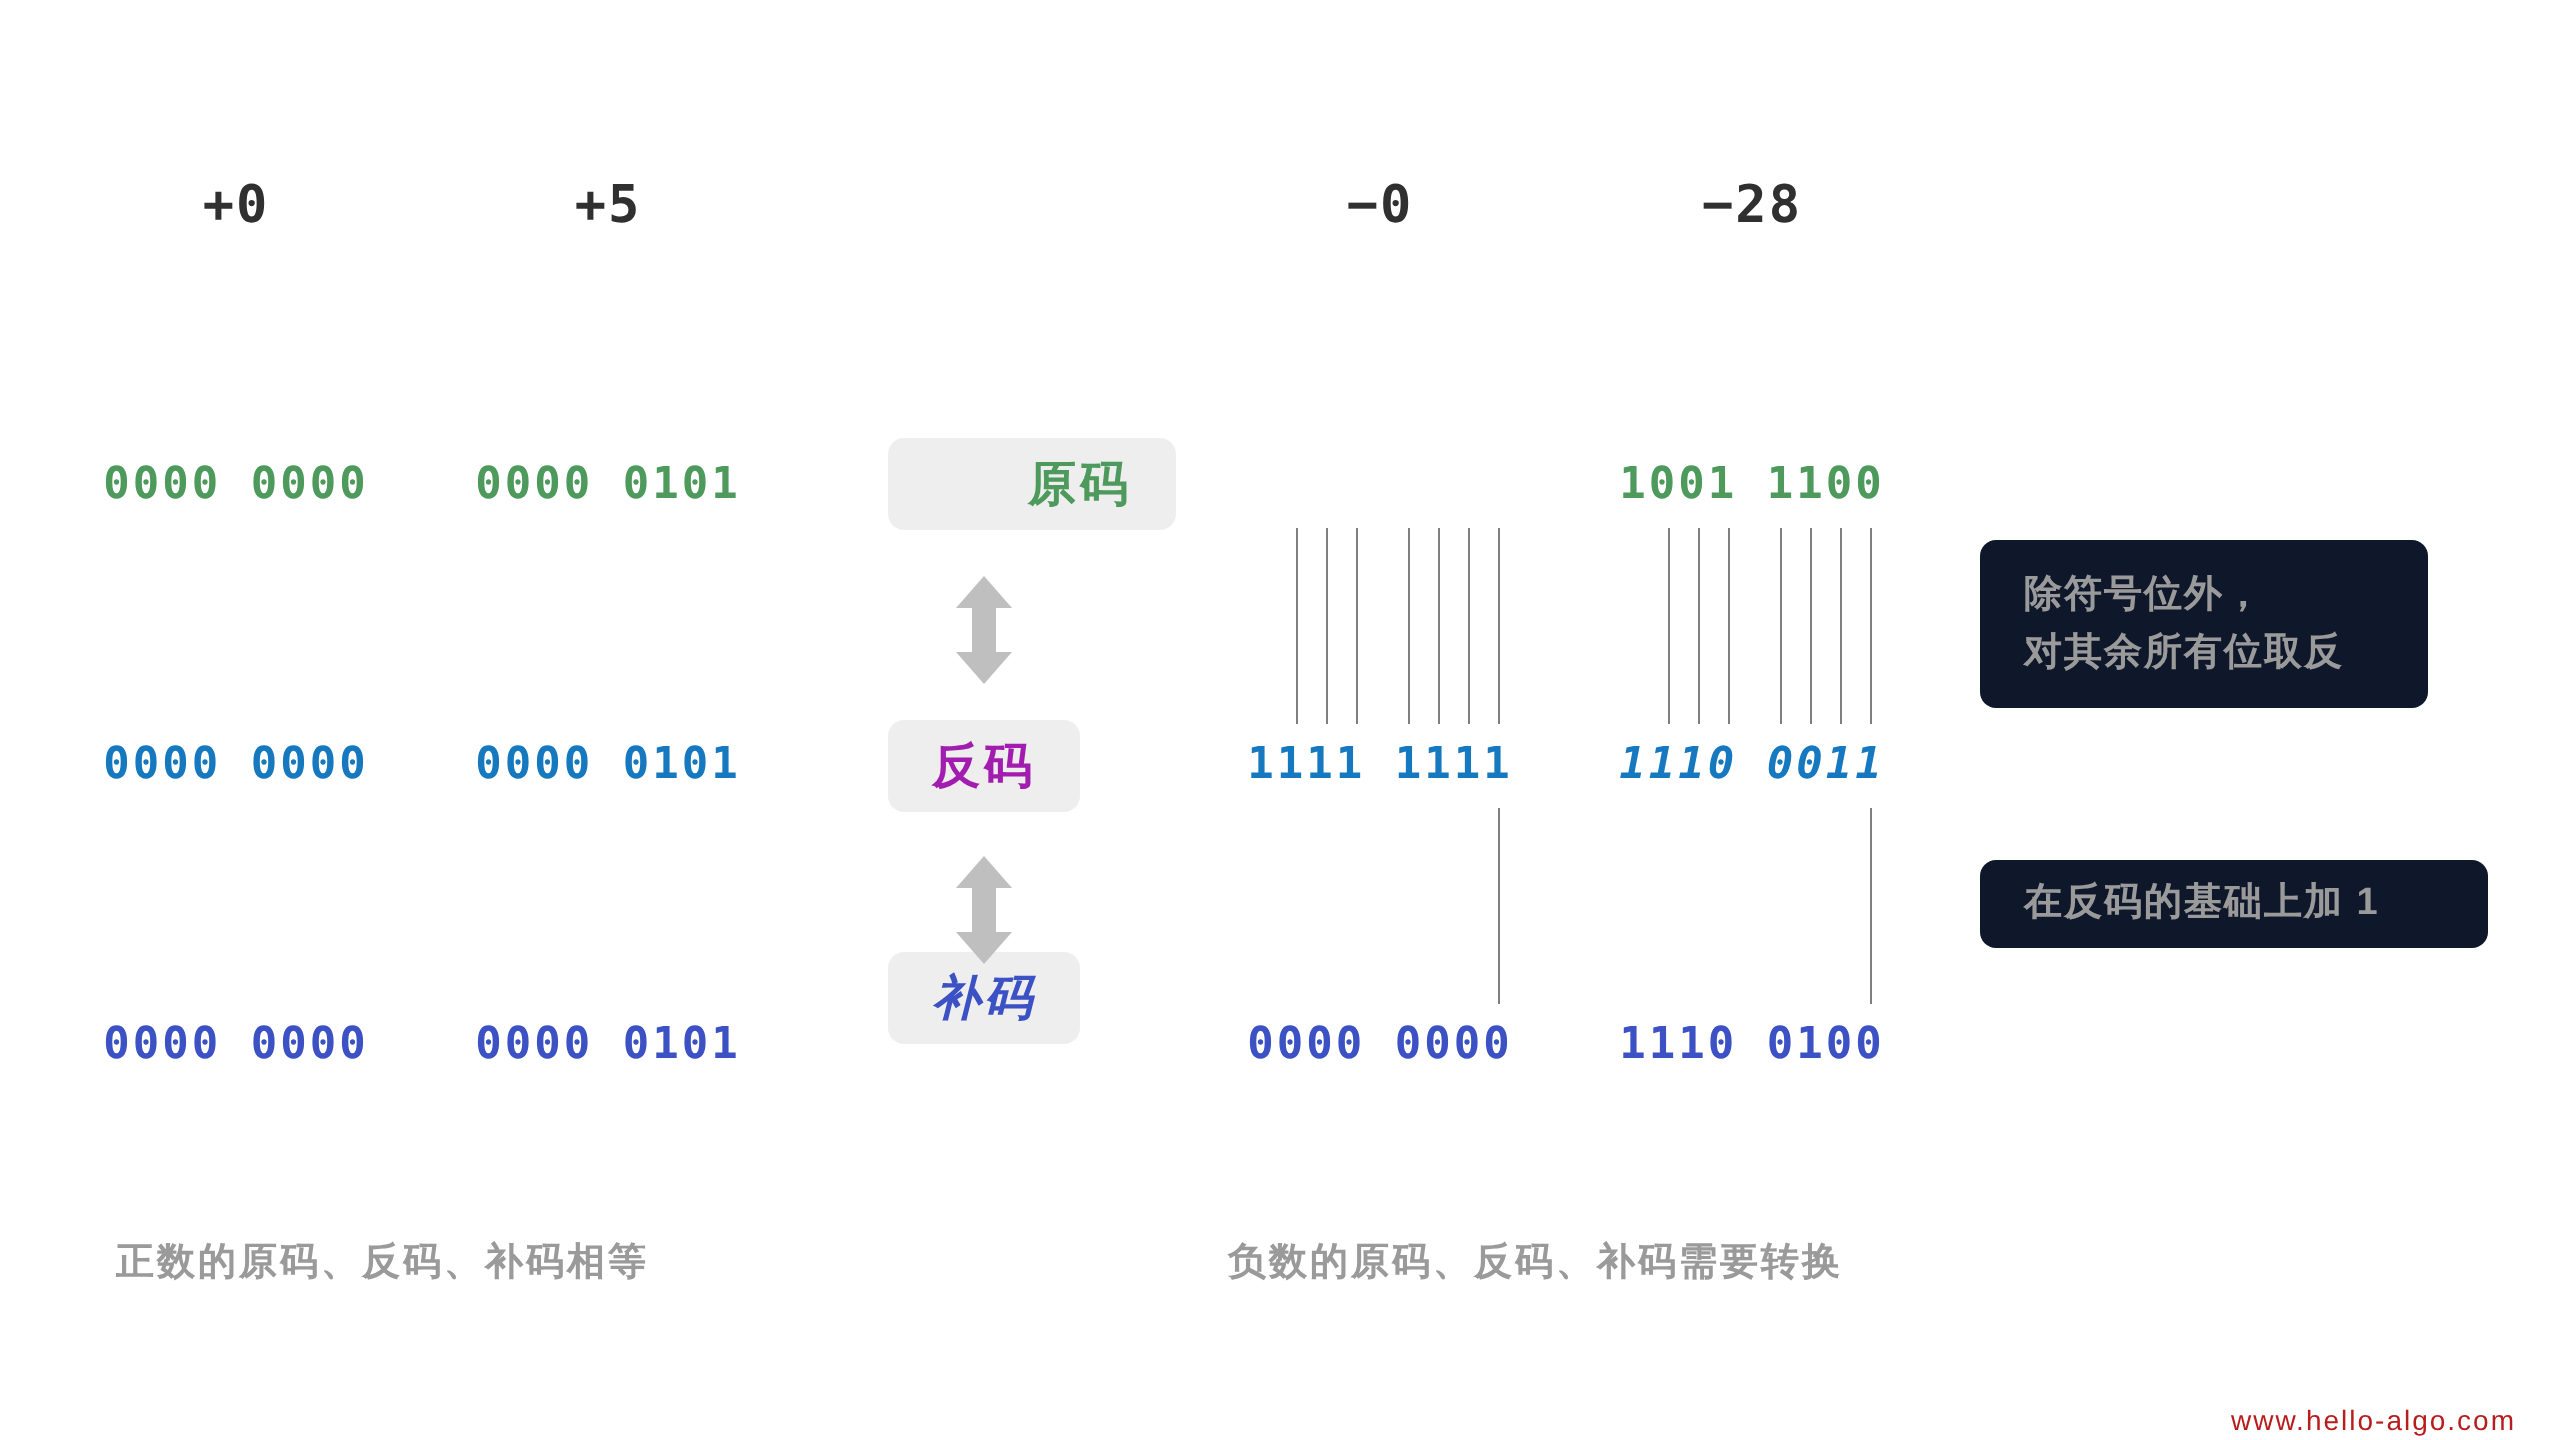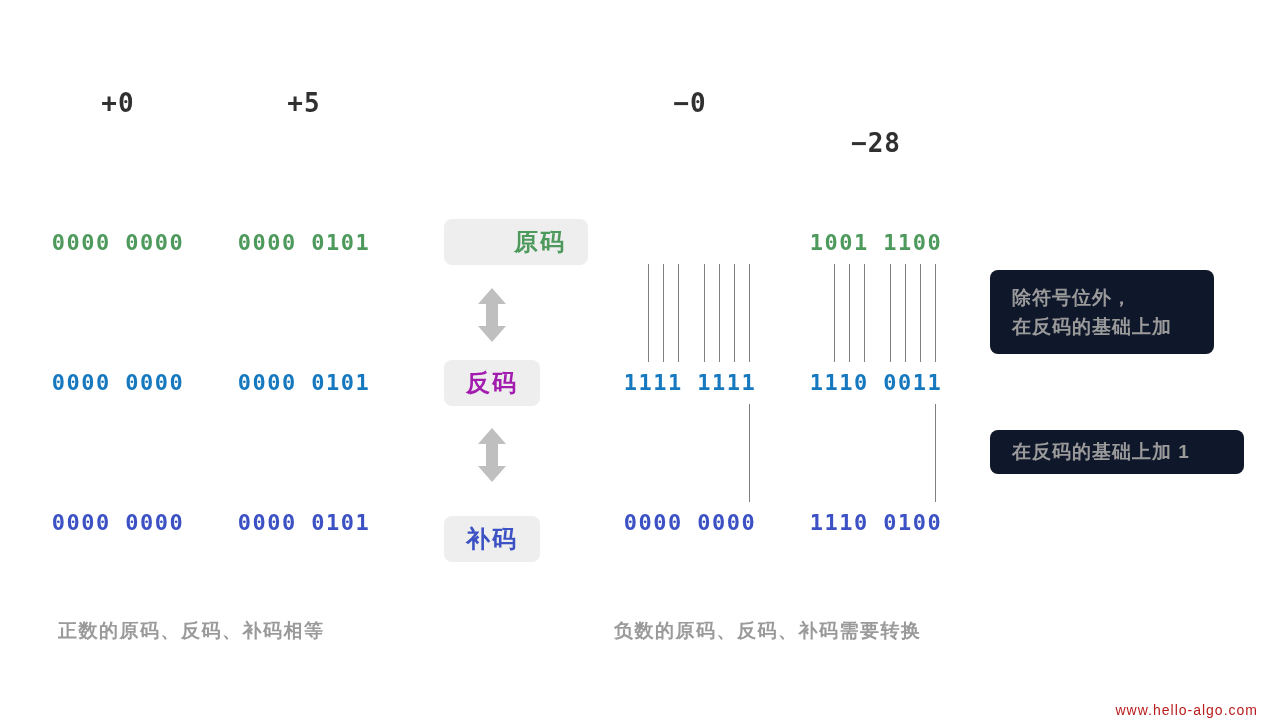--- a/index.html
+++ b/index.html
@@ -126,46 +126,46 @@
 
 <div class="stage">
 
   <div class="cell num-label" style="left:48px; top:88px; width:140px;">+0</div>
 
   <div class="cell num-label" style="left:234px; top:88px; width:140px;">+5</div>
 
 
   <div class="cell num-label" style="left:620px; top:88px; width:140px;">−0</div>
 
-  <div class="cell num-label" style="left:806px; top:88px; width:140px;margin-top:40px;">−28</div>
+  <div class="cell num-label" style="left:806px; top:88px; width:140px;">−28</div>
 
   <div class="cell bits green" style="left:28px; top:230px; width:180px;">0000 0000</div>
 
   <div class="cell bits green" style="left:214px; top:230px; width:180px;">0000 0101</div>
 
   <div class="badge green" style="left:444px; top:219px; width:96px; height:46px;">原码</div>
 
 
   <div class="cell bits green" style="left:786px; top:230px; width:180px;">1001 1100</div>
 
   <div class="cell bits blue" style="left:28px; top:370px; width:180px;">0000 0000</div>
 
   <div class="cell bits blue" style="left:214px; top:370px; width:180px;">0000 0101</div>
 
   <div class="badge blue" style="left:444px; top:360px; width:96px; height:46px;">反码</div>
 
   <div class="cell bits blue" style="left:600px; top:370px; width:180px;">1111 1111</div>
 
-  <div class="cell bits blue" style="left:786px; top:370px; width:180px;">1110 0011</div>
+  <div class="cell bits blue" style="left:786px; top:370px; width:180px;font-style:italic;">1110 0011</div>
 
   <div class="cell bits indigo" style="left:28px; top:510px; width:180px;">0000 0000</div>
 
   <div class="cell bits indigo" style="left:214px; top:510px; width:180px;">0000 0101</div>
 
-  <div class="badge indigo" style="left:444px; top:516px; width:96px; height:46px;">补码</div>
+  <div class="badge indigo" style="left:444px; top:476px; width:96px; height:46px;font-style:italic;">补码</div>
 
   <div class="cell bits indigo" style="left:600px; top:510px; width:180px;">0000 0000</div>
 
   <div class="cell bits indigo" style="left:786px; top:510px; width:180px;">1110 0100</div>
 
   <div class="dblarrow" style="left:474px; top:287px;">
     <svg width="36" height="56" viewBox="0 0 36 56">
       <polygon points="18,1 32,17 24,17 24,39 32,39 18,55 4,39 12,39 12,17 4,17" fill="#bfbfbf"></polygon>
     </svg>
   </div>
@@ -199,21 +199,21 @@
   <div class="conn" style="left:749px; top:404px; width:2px; height:98px;">
     <div class="vline" style="left:0px;"></div>
   </div>
 
   <div class="conn" style="left:935px; top:404px; width:2px; height:98px;">
     <div class="vline" style="left:0px;"></div>
   </div>
 
   <div class="note" style="left:990px; top:270px; width:224px; height:84px;">
     <span class="line">除符号位外，</span>
-    <span class="line">在反码的基础上加</span>
+    <span class="line">对其余所有位取反</span>
   </div>
 
   <div class="note" style="left:990px; top:430px; width:254px; height:44px;">
     <span class="line">在反码的基础上加 1</span>
   </div>
 
   <div class="caption" style="left:58px; top:618px;">正数的原码、反码、补码相等</div>
 
   <div class="caption" style="left:614px; top:618px;">负数的原码、反码、补码需要转换</div>
 

